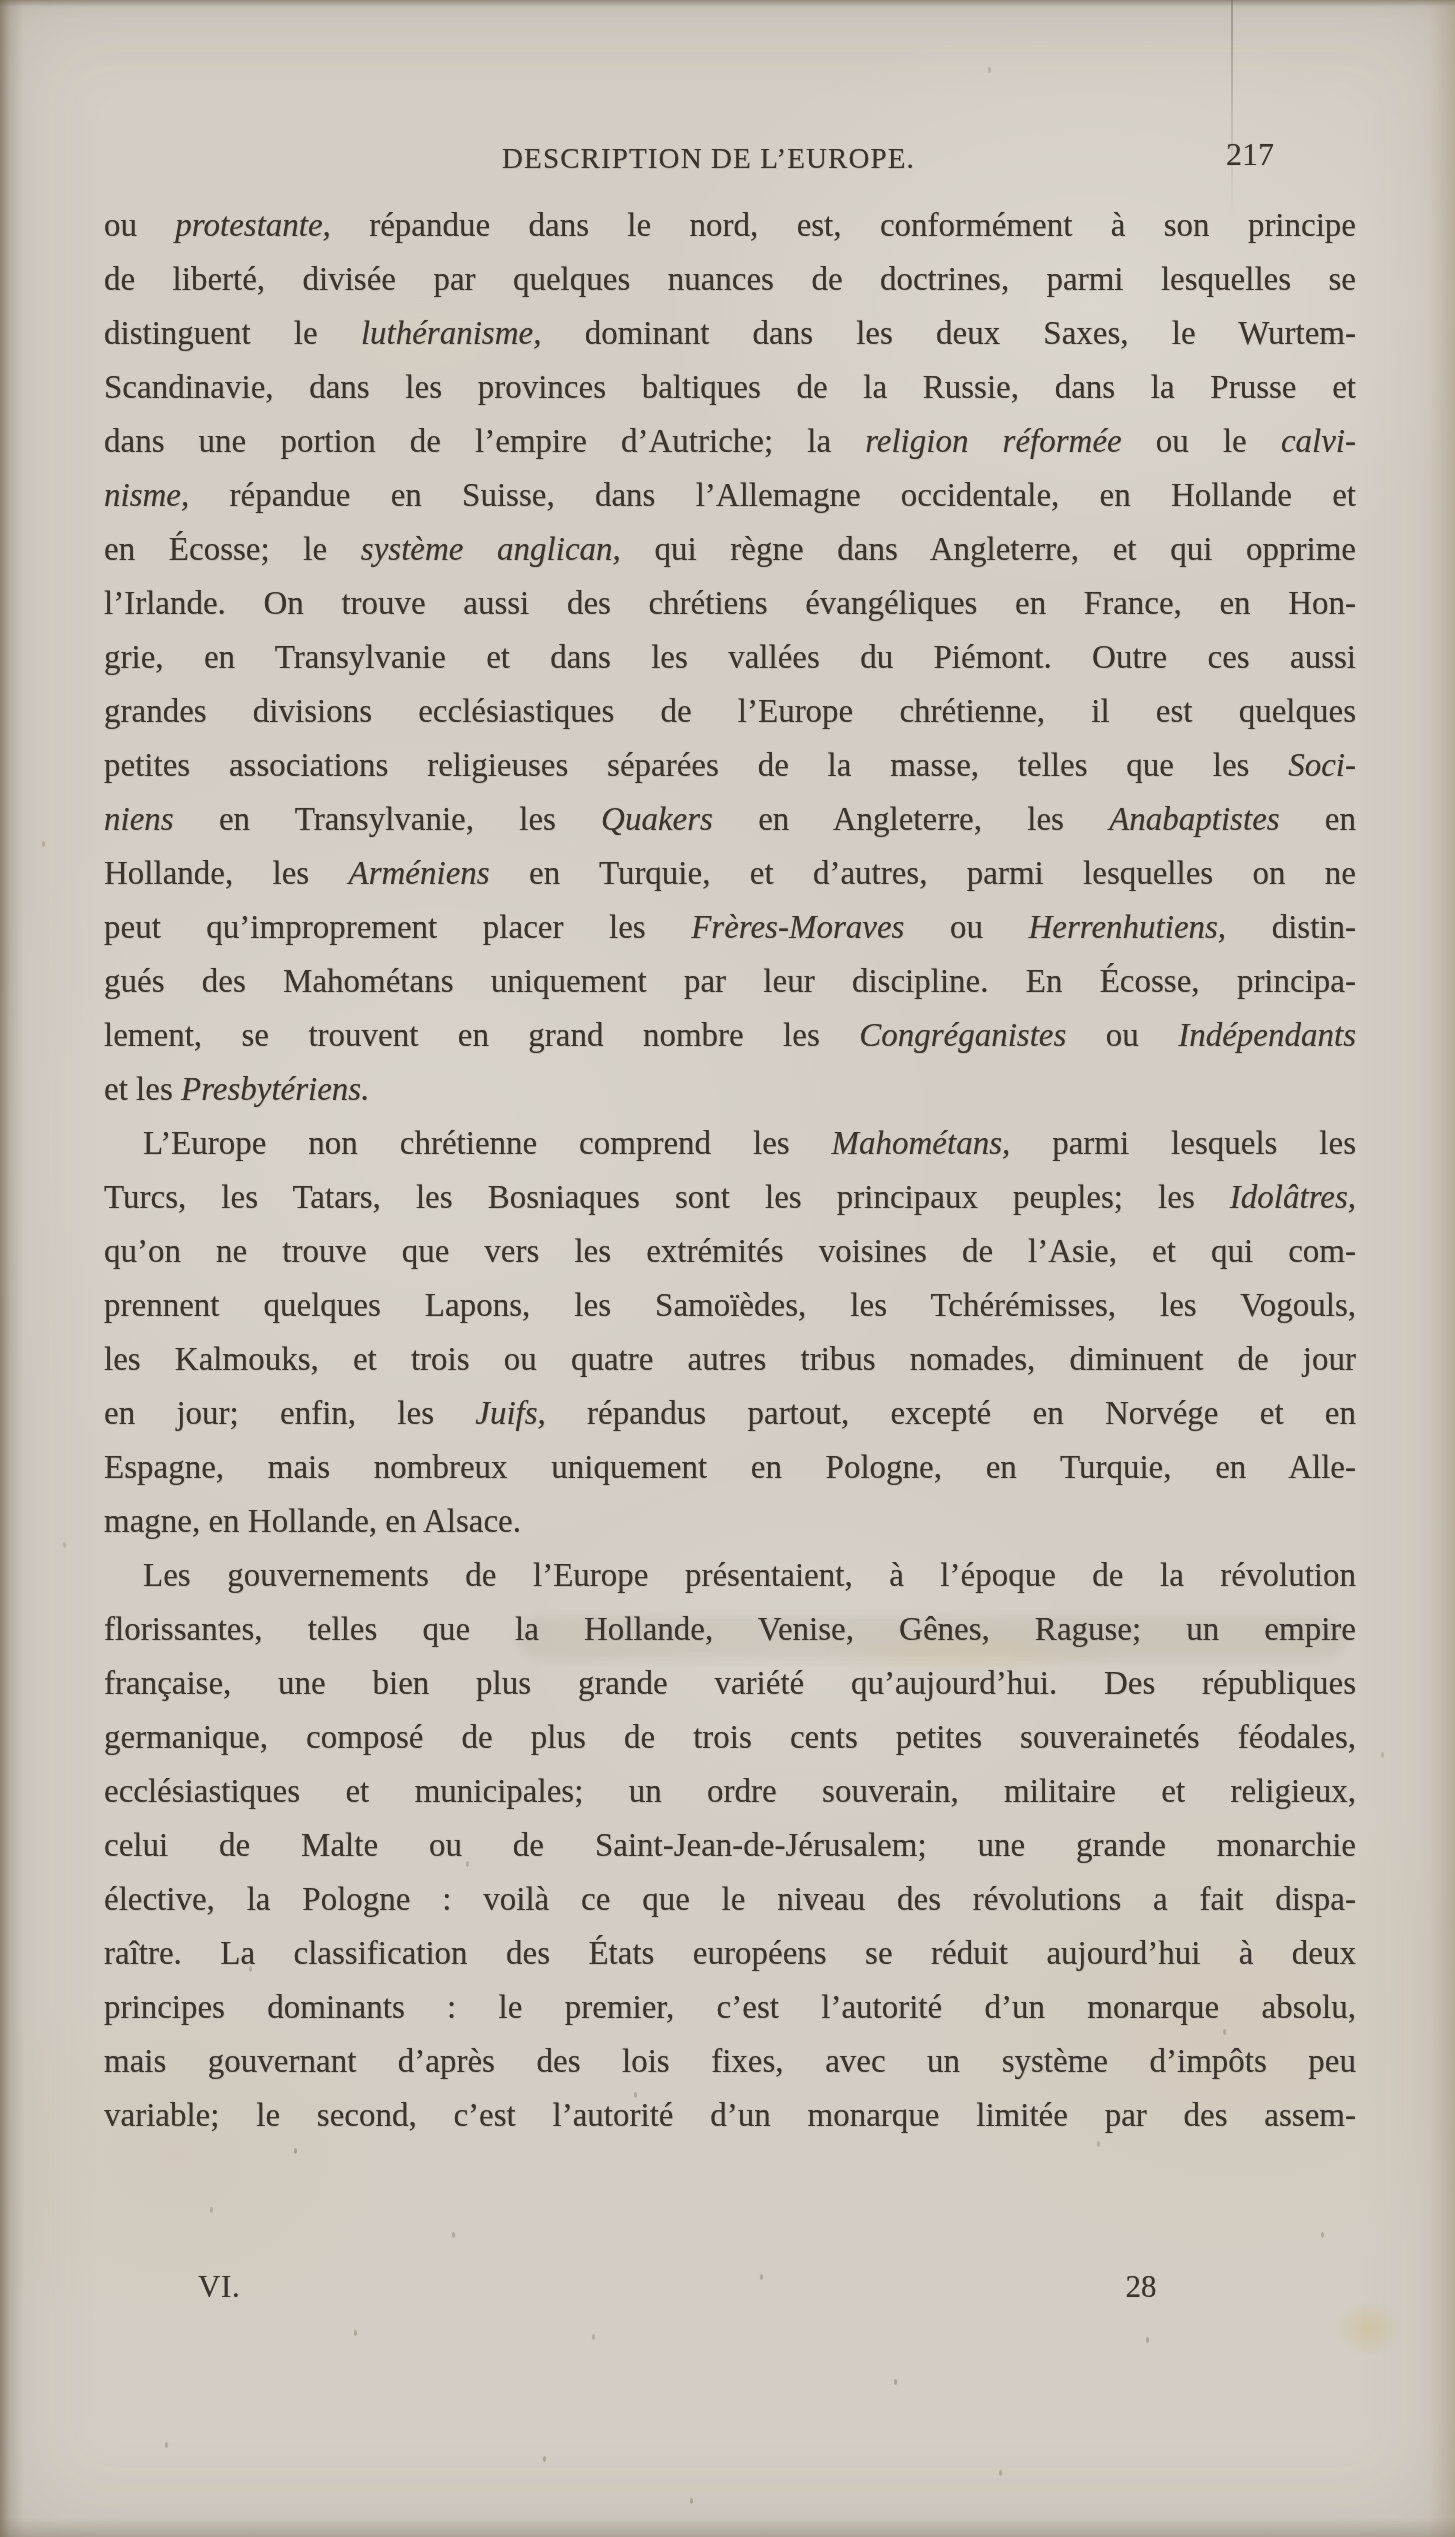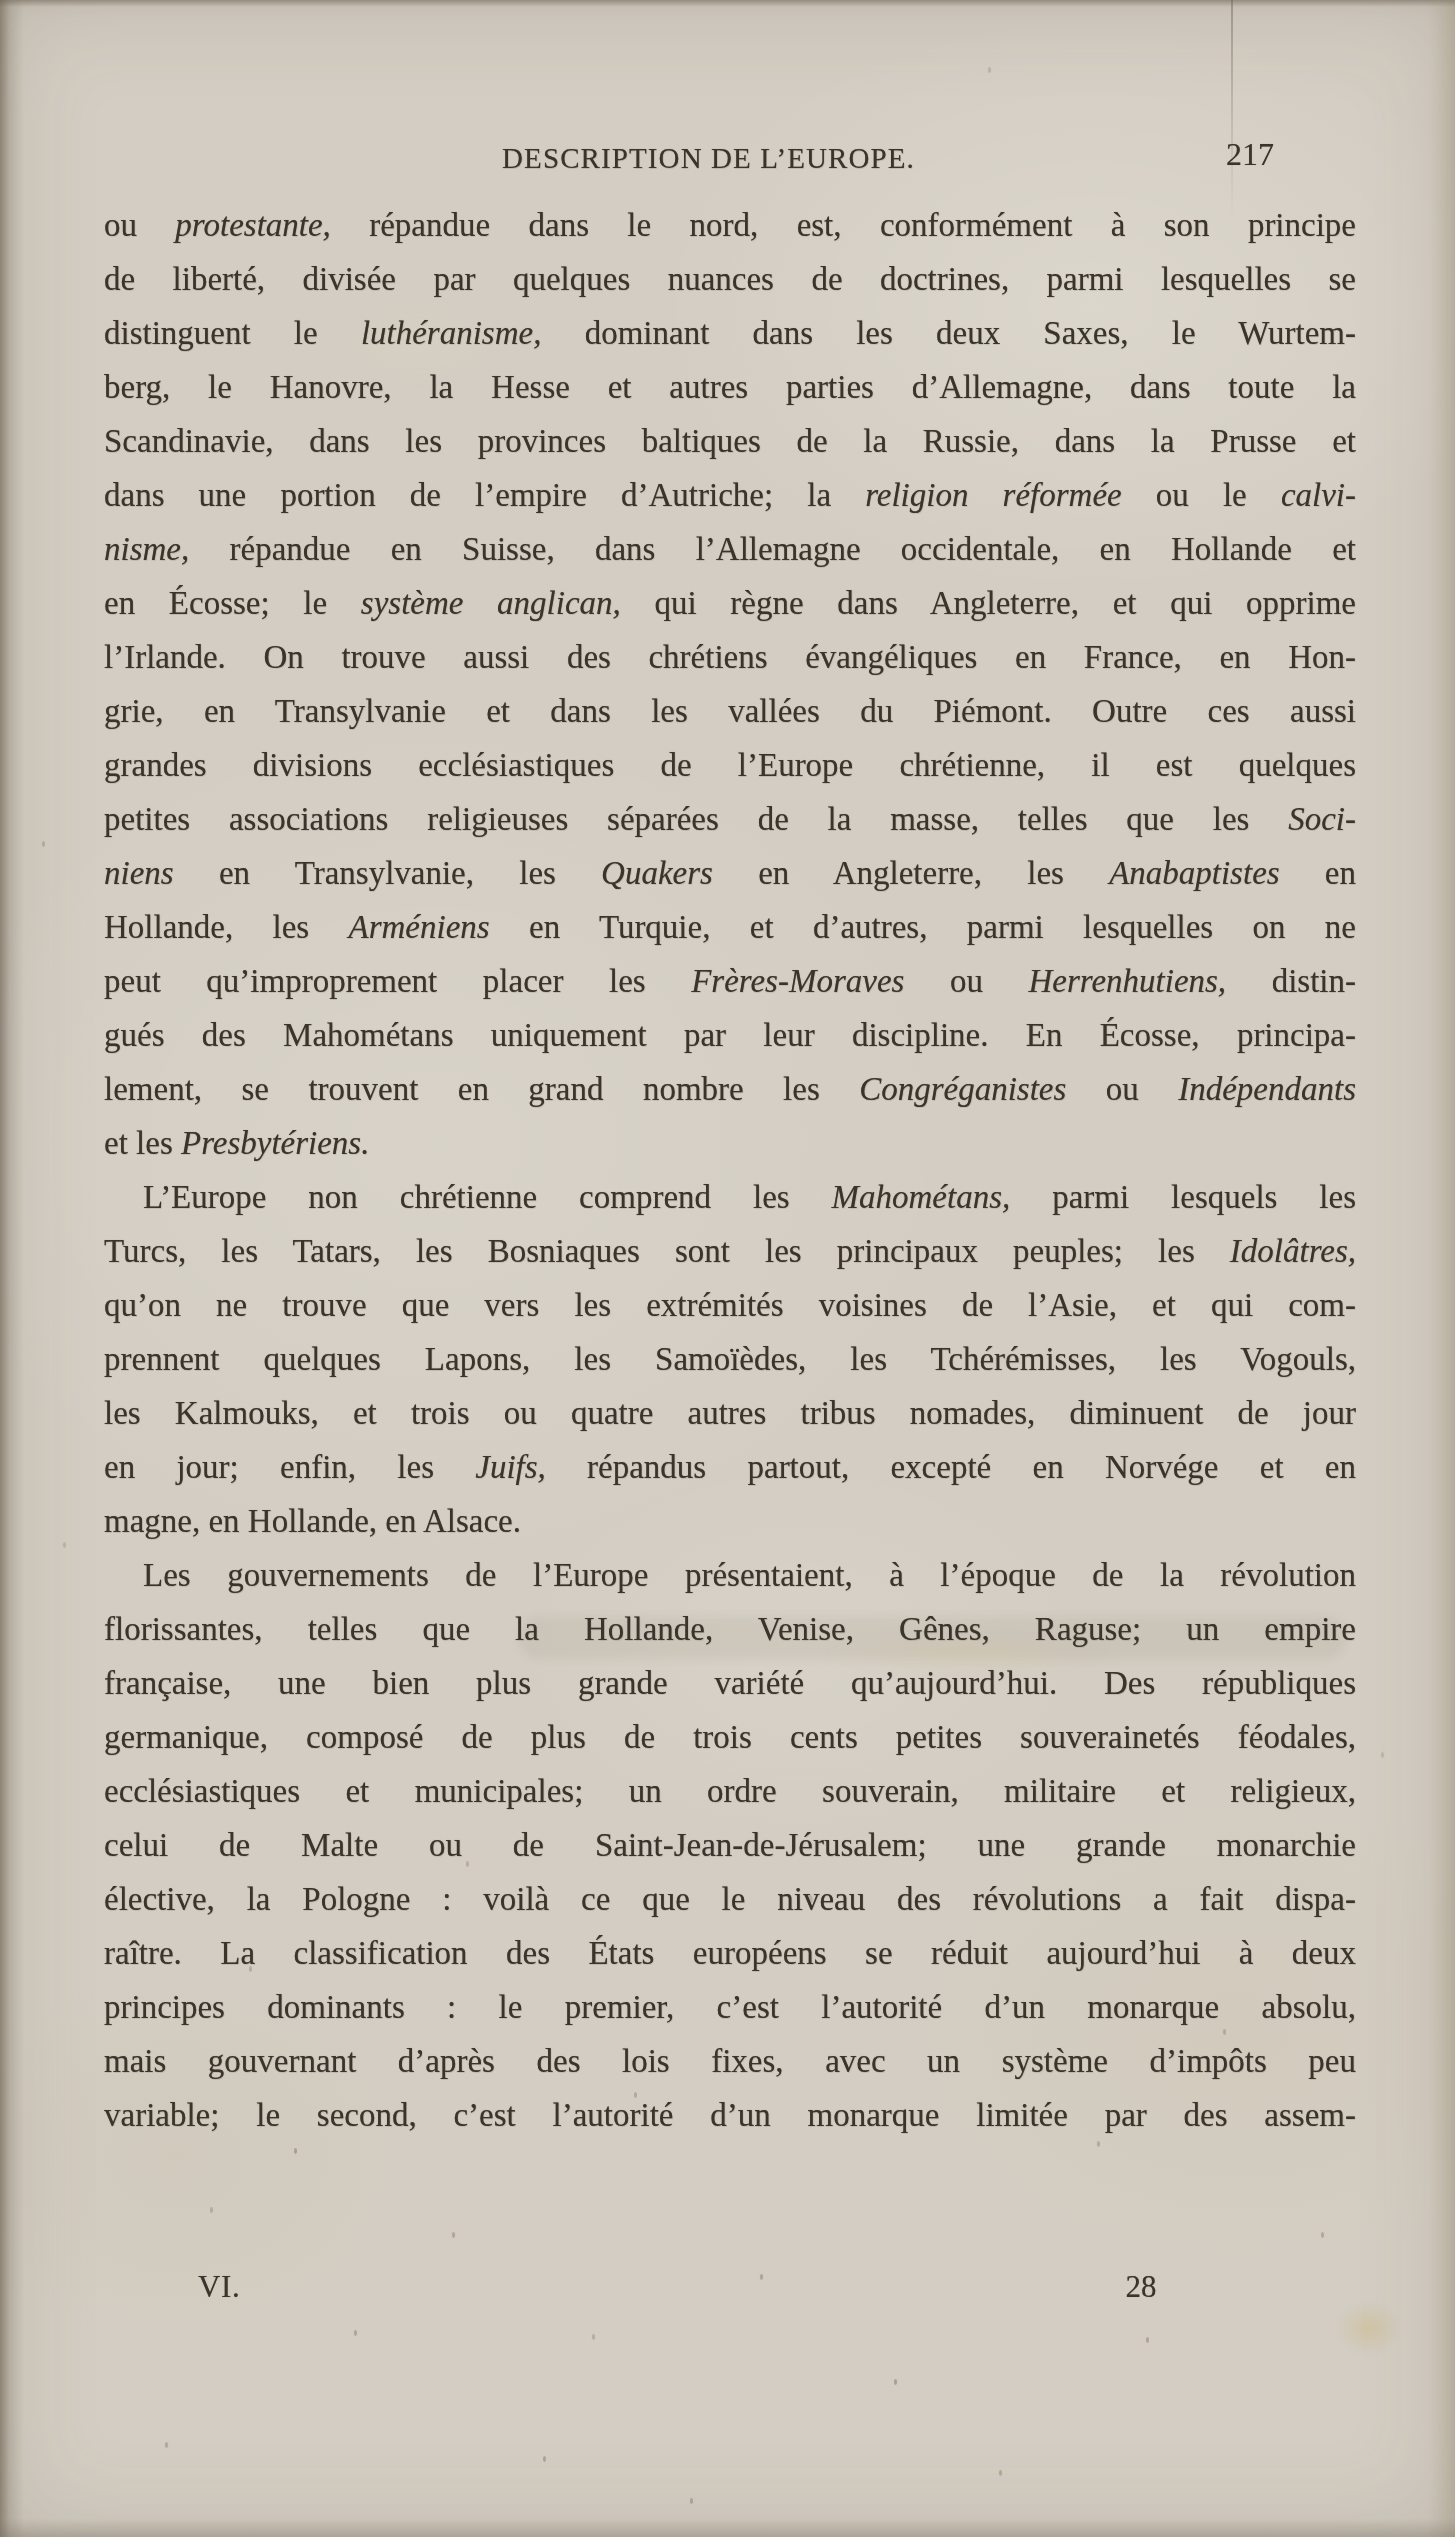--- a/index.html
+++ b/index.html
@@ -101,41 +101,41 @@
   <div class="specks"></div>
   <div class="crease"></div>
 
   <div class="running-title">DESCRIPTION DE L’EUROPE.</div>
   <div class="page-number">217</div>
 
   <div class="body-text">
       <div class="line"><span>ou </span><i>protestante,</i><span> répandue dans le nord, est, conformément à son principe</span></div>
       <div class="line"><span>de liberté, divisée par quelques nuances de doctrines, parmi lesquelles se</span></div>
       <div class="line"><span>distinguent le </span><i>luthéranisme,</i><span> dominant dans les deux Saxes, le Wurtem-</span></div>
-      <div class="line"><span>berg, le Hanovre, la Hesse et autres parties d’Allemagne, dans toute la</span></div>
       <div class="line"><span>Scandinavie, dans les provinces baltiques de la Russie, dans la Prusse et</span></div>
       <div class="line"><span>dans une portion de l’empire d’Autriche; la </span><i>religion réformée</i><span> ou le </span><i>calvi-</i></div>
       <div class="line"><i>nisme,</i><span> répandue en Suisse, dans l’Allemagne occidentale, en Hollande et</span></div>
       <div class="line"><span>en Écosse; le </span><i>système anglican,</i><span> qui règne dans Angleterre, et qui opprime</span></div>
       <div class="line"><span>l’Irlande. On trouve aussi des chrétiens évangéliques en France, en Hon-</span></div>
       <div class="line"><span>grie, en Transylvanie et dans les vallées du Piémont. Outre ces aussi</span></div>
       <div class="line"><span>grandes divisions ecclésiastiques de l’Europe chrétienne, il est quelques</span></div>
       <div class="line"><span>petites associations religieuses séparées de la masse, telles que les </span><i>Soci-</i></div>
       <div class="line"><i>niens</i><span> en Transylvanie, les </span><i>Quakers</i><span> en Angleterre, les </span><i>Anabaptistes</i><span> en</span></div>
       <div class="line"><span>Hollande, les </span><i>Arméniens</i><span> en Turquie, et d’autres, parmi lesquelles on ne</span></div>
       <div class="line"><span>peut qu’improprement placer les </span><i>Frères-Moraves</i><span> ou </span><i>Herrenhutiens,</i><span> distin-</span></div>
       <div class="line"><span>gués des Mahométans uniquement par leur discipline. En Écosse, principa-</span></div>
       <div class="line"><span>lement, se trouvent en grand nombre les </span><i>Congréganistes</i><span> ou </span><i>Indépendants</i></div>
       <div class="line para-end"><span>et les </span><i>Presbytériens.</i></div>
       <div class="line indent"><span>L’Europe non chrétienne comprend les </span><i>Mahométans,</i><span> parmi lesquels les</span></div>
       <div class="line"><span>Turcs, les Tatars, les Bosniaques sont les principaux peuples; les </span><i>Idolâtres,</i></div>
       <div class="line"><span>qu’on ne trouve que vers les extrémités voisines de l’Asie, et qui com-</span></div>
       <div class="line"><span>prennent quelques Lapons, les Samoïèdes, les Tchérémisses, les Vogouls,</span></div>
       <div class="line"><span>les Kalmouks, et trois ou quatre autres tribus nomades, diminuent de jour</span></div>
       <div class="line"><span>en jour; enfin, les </span><i>Juifs,</i><span> répandus partout, excepté en Norvége et en</span></div>
+      <div class="line"><span>Espagne, mais nombreux uniquement en Pologne, en Turquie, en Alle-</span></div>
       <div class="line para-end"><span>magne, en Hollande, en Alsace.</span></div>
       <div class="line indent"><span>Les gouvernements de l’Europe présentaient, à l’époque de la révolution</span></div>
       <div class="line"><span>florissantes, telles que la Hollande, Venise, Gênes, Raguse; un empire</span></div>
       <div class="line"><span>française, une bien plus grande variété qu’aujourd’hui. Des républiques</span></div>
       <div class="line"><span>germanique, composé de plus de trois cents petites souverainetés féodales,</span></div>
       <div class="line"><span>ecclésiastiques et municipales; un ordre souverain, militaire et religieux,</span></div>
       <div class="line"><span>celui de Malte ou de Saint-Jean-de-Jérusalem; une grande monarchie</span></div>
       <div class="line"><span>élective, la Pologne : voilà ce que le niveau des révolutions a fait dispa-</span></div>
       <div class="line"><span>raître. La classification des États européens se réduit aujourd’hui à deux</span></div>
       <div class="line"><span>principes dominants : le premier, c’est l’autorité d’un monarque absolu,</span></div>

